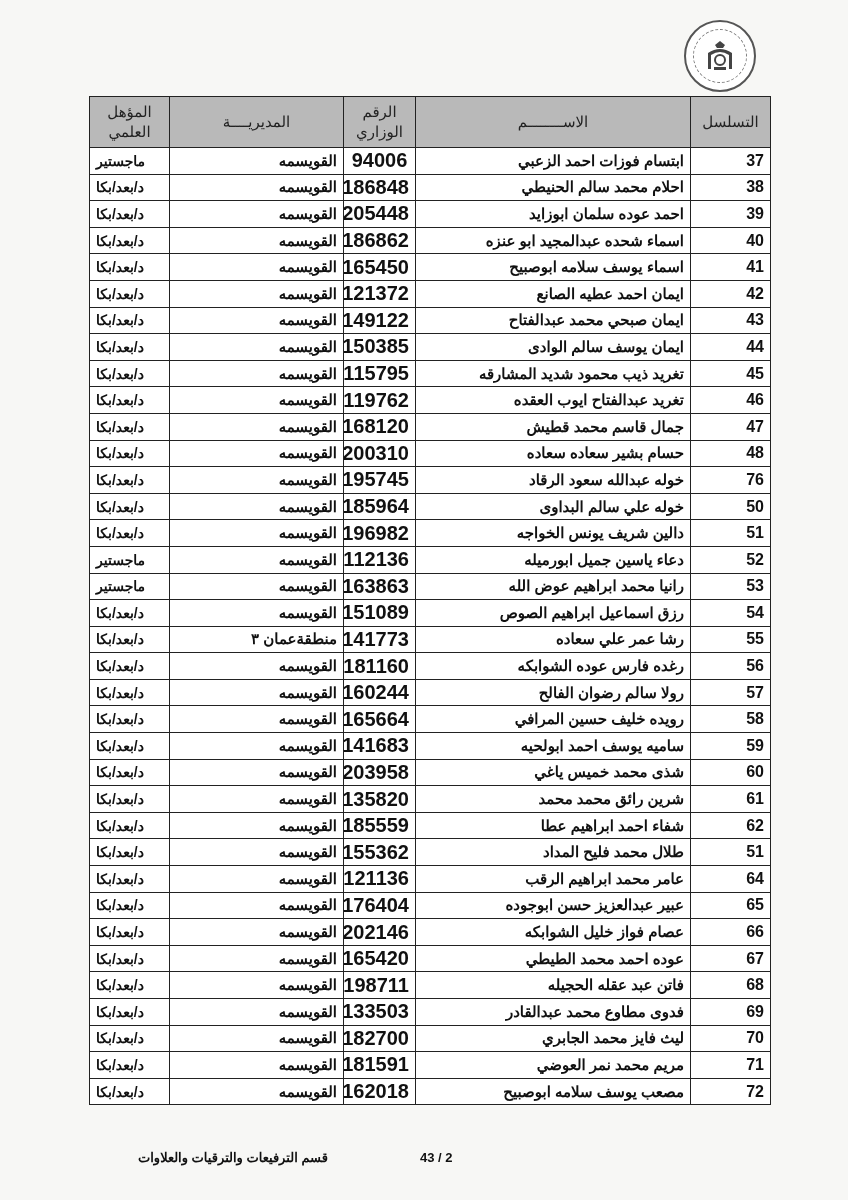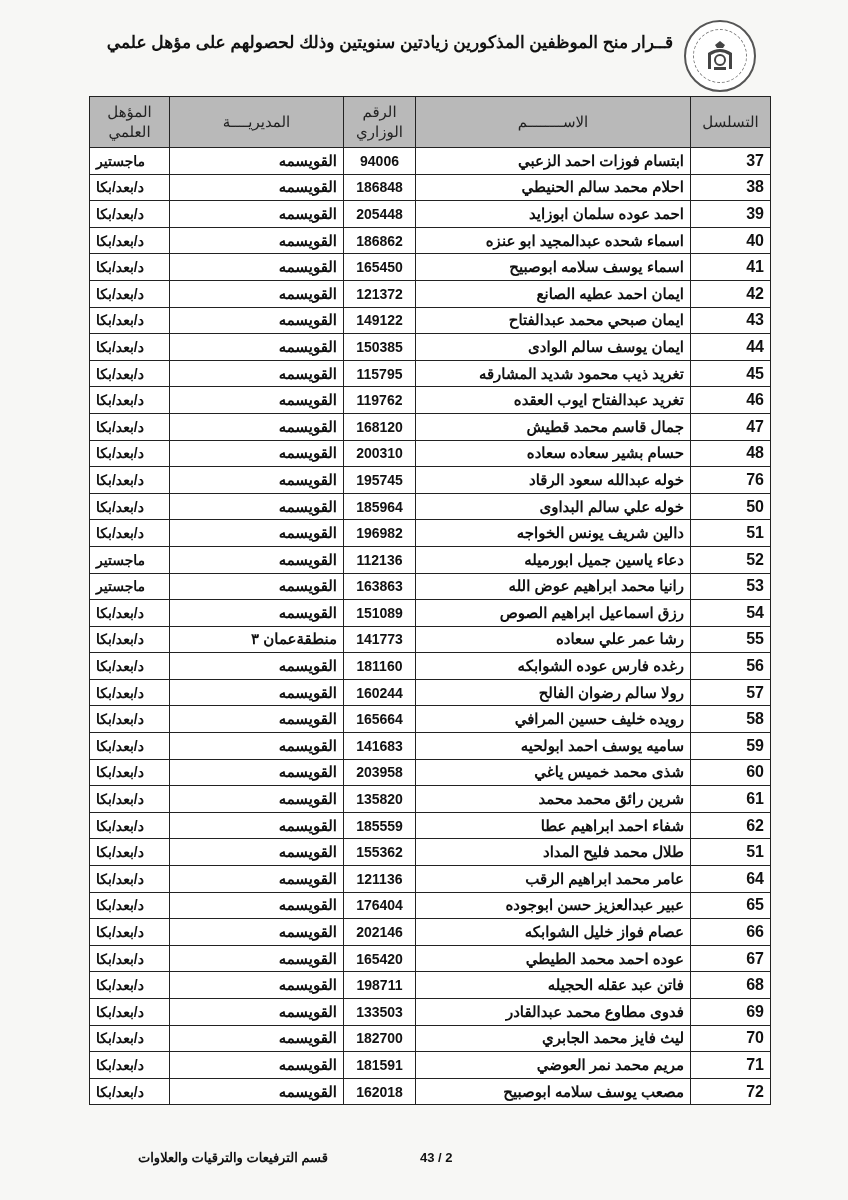--- a/index.html
+++ b/index.html
@@ -30,21 +30,21 @@
       font-family: "Liberation Sans", sans-serif;
     }
     th, td { border: 1.3px solid #222; padding: 0 6px; white-space: nowrap; overflow: hidden; }
     th {
       background: #b9b9b9; font-weight: normal; color: #222; font-size: 15px;
       height: 50px; line-height: 20px;
     }
     td { height: 25.6px; font-size: 15px; font-weight: bold; background: #fff; }
     td.seq { font-size: 16px; }
     td.name { text-align: right; }
-    td.id { text-align: center; font-size: 14px; }
+    td.id { text-align: center; font-size: 20px; }
     td.dir { text-align: right; }
     td.qual { text-align: left; font-size: 14px; }
     .footer {
       position: absolute; top: 1150px; font-family: "Liberation Sans", sans-serif;
       font-size: 13px; font-weight: bold;
     }
     .footer-page { left: 420px; }
     .footer-dept { left: 138px; direction: rtl; }
   </style>
 </head>
@@ -56,21 +56,20 @@
     <div class="logo-inner">
       <svg width="34" height="34" viewBox="0 0 34 34">
         <path d="M12 6 L17 2 L22 6 L20 9 L14 9 Z" fill="#444"></path>
         <path d="M5 14 Q17 6 29 14 L29 30 L26 30 L26 16 Q17 10 8 16 L8 30 L5 30 Z" fill="#444"></path>
         <circle cx="17" cy="21" r="5" fill="none" stroke="#444" stroke-width="2"></circle>
         <rect x="11" y="28" width="12" height="3" fill="#444"></rect>
       </svg>
     </div>
   </div>
 
-  <div class="title title-1">قــرار منح الموظفين المذكورين زيادتين سنويتين وذلك لحصولهم على مؤهل علمي</div>
 
   <table>
     <colgroup>
       <col style="width:80px">
       <col style="width:275px">
       <col style="width:72px">
       <col style="width:174px">
       <col style="width:80px">
     </colgroup>
     <thead>

